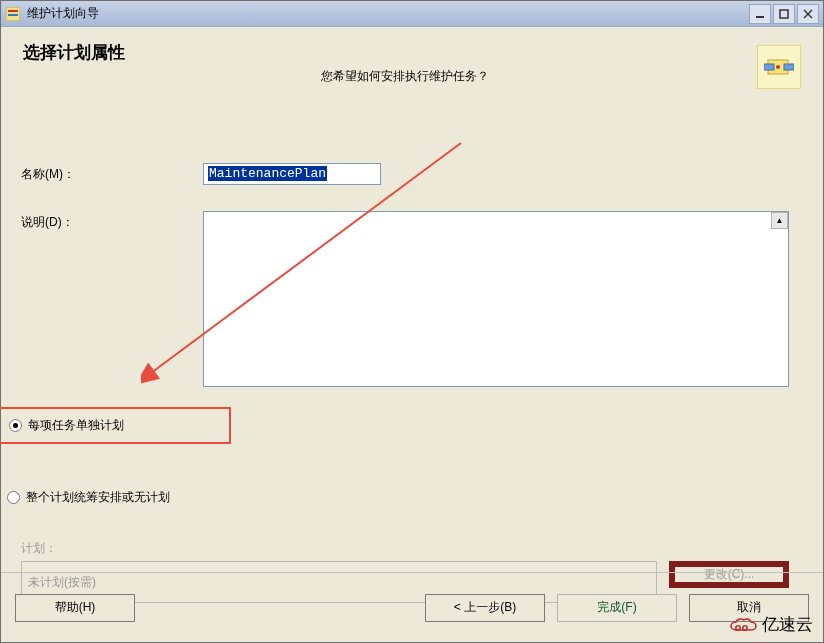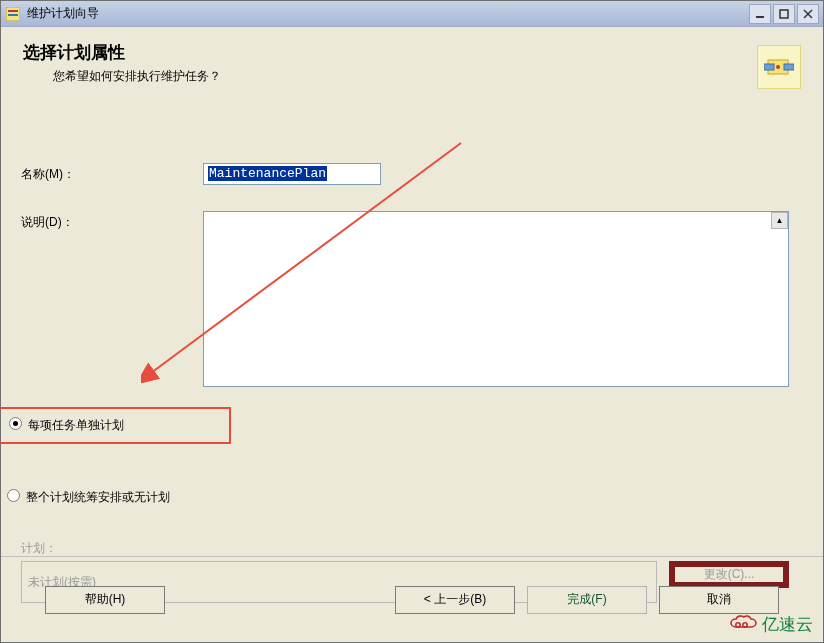--- a/index.html
+++ b/index.html
@@ -14,21 +14,21 @@
 }
 .titlebar .app-icon { width: 16px; height: 16px; margin-right: 6px; display:flex;align-items:center;justify-content:center;}
 .titlebar .title-text { flex: 1; color: #000; font-size: 12px; }
 .winbtns { display: flex; gap: 2px; }
 .winbtn { width: 22px; height: 20px; background: #dce2ef; border: 1px solid #9aa6bd; display:flex;align-items:center;justify-content:center;font-size:12px;cursor:pointer;}
 
 
 .header { display: flex; align-items: flex-start; padding: 14px 22px 0 22px; height: 96px; background: #ece9d8; }
 .header-text { flex: 1; }
 .header-title { font-size: 17px; font-weight: bold; margin: 0 0 4px 0; }
-.header-sub { font-size: 12px; margin: 0 0 14px 30px; color: #000; }
+.header-sub { font-size: 12px; margin: 0 0 14px 30px; color: #000; text-align: center; }
 .header-icon { width: 44px; height: 44px; background: #f9f5c7; border: 1px solid #e0d87a; display:flex;align-items:center;justify-content:center; margin-top:4px;}
 
 
 .body { padding: 40px 34px 12px 50px; }
 
 .row { display: flex; align-items: flex-start; margin-bottom: 26px; }
 .label { width: 182px; font-size: 12px; padding-top: 3px; }
 .name-input {
   height: 22px; flex: 1; font-family: "Courier New", monospace; font-size: 13px;
   padding: 2px 4px; border: 1px solid #7f9db9; background:#fff;
@@ -43,53 +43,53 @@
   flex: 1; height: 176px; border: 1px solid #7f9db9; background:#fff; position:relative;
 }
 .desc-box .scroll-up{position:absolute;top:0;right:0;width:17px;height:17px;background:#e8e8e8;border:1px solid #b4b4b4;display:flex;align-items:center;justify-content:center;font-size:8px;}
 
 
 .arrow-svg{position:absolute;pointer-events:none;}
 
 
 .radio-group{border:2px solid #e74c3c; padding:6px 10px; margin:-6px 0 6px -16px; width:234px;}
 .radio-group-plain{padding:0 0 0 0;margin-left:-6px;}
-.radio-row{display:flex;align-items:flex-start;margin:2px 0;font-size:12px;}
+.radio-row{display:flex;align-items:center;margin:2px 0;font-size:12px;}
 .radio-dot{width:13px;height:13px;border-radius:50%;border:1px solid #7a7a7a;margin-right:6px;background:#fff;display:flex;align-items:center;justify-content:center;}
 .radio-dot.checked::after{content:"";width:5px;height:5px;border-radius:50%;background:#000;}
 
 
 .schedule{margin-top:34px;}
 .schedule-label{font-size:12px;color:#9a9a9a;margin-bottom:4px;}
 .schedule-row{display:flex;gap:12px;}
 .schedule-input{
   flex:1;height:42px;border:1px solid #b9b9b9;background:#ece9d8;color:#9a9a9a;
   padding:4px 6px;font-size:12px;
 }
 .change-btn{
   width:120px;height:27px;background:#ece9d8;border:6px solid #7f1d1d;color:#9a9a9a;
   display:flex;align-items:center;justify-content:center;font-size:12px;
 }
 
 
 .footer{
-  position:absolute;bottom:0;left:0;right:0;height:86px;
-  display:flex;align-items:center;padding:0 44px;gap:12px;
+  position:absolute;bottom:0;left:0;right:0;height:70px;
+  display:flex;align-items:center;padding:0 14px;gap:12px;
   border-top:1px solid #c0c0c0;
 }
 .footer .spacer{flex:1;}
 .btn{
   width:120px;height:28px;border:1px solid #7a7a7a;background:#ece9d8;
   display:flex;align-items:center;justify-content:center;font-size:12px;cursor:pointer;
 }
 .btn.disabled{color:#14532d;border-color:#b4b4b4;cursor:default;}
 .help-btn{margin-right:auto;}
 
 
-.watermark{position:absolute;right:10px;bottom:6px;display:flex;align-items:flex-start;font-size:17px;color:#15803d;font-weight:500;}
+.watermark{position:absolute;right:10px;bottom:6px;display:flex;align-items:flex-end;font-size:17px;color:#000000;font-weight:500;}
 .watermark svg{margin-right:4px;}
 </style>
 </head>
 <body>
 
 <div class="window">
 
   <div class="titlebar">
     <span class="app-icon">
       <svg width="14" height="14" viewBox="0 0 14 14">

